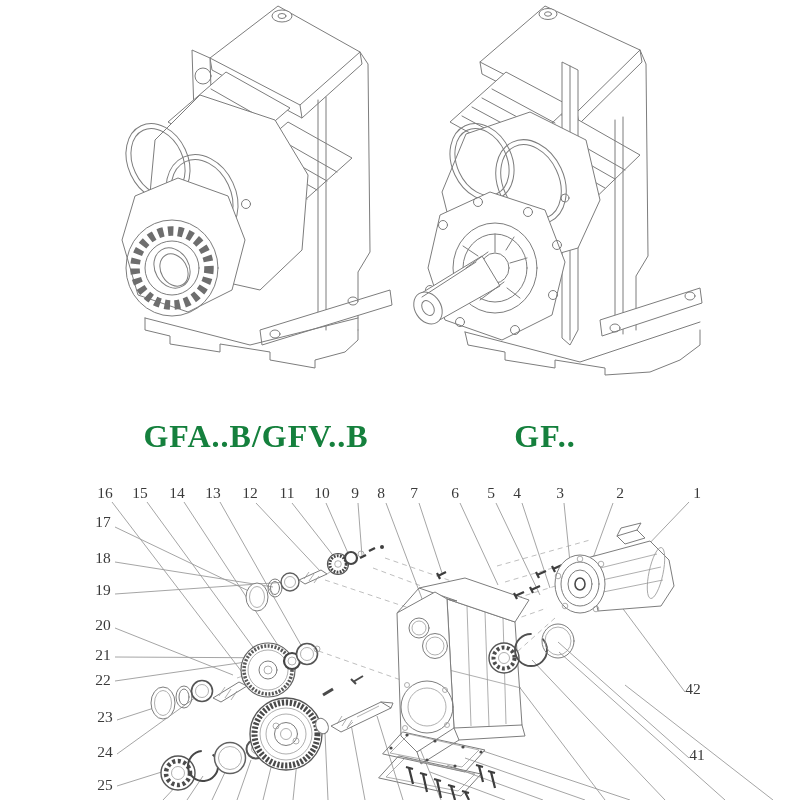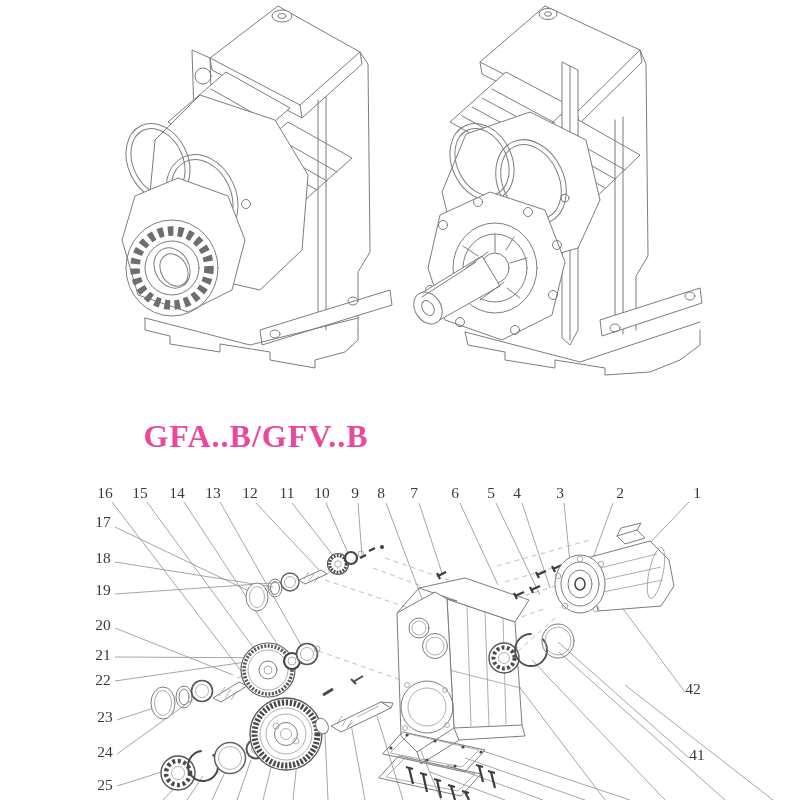--- a/index.html
+++ b/index.html
@@ -1,18 +1,18 @@
 <!DOCTYPE html>
 <html><head>
 <meta charset="utf-8">
 <style>
   html,body{margin:0;padding:0;background:#ffffff;}
   #page{position:relative;width:800px;height:800px;background:#ffffff;overflow:hidden;
         font-family:"Liberation Serif",serif;}
-  .model-label{position:absolute;top:418px;font-weight:bold;font-size:32px;color:#ec4899;
+  .model-label{position:absolute;top:418px;font-weight:bold;font-size:32px;color:#15803d;
         text-align:center;letter-spacing:1px;}
   #label-left{left:58px;width:396px;}
   #label-right{left:455px;width:180px;}
   svg{position:absolute;}
   #left-drawing{left:60px;top:0;}
   #right-drawing{left:410px;top:0;}
   #exploded{left:85px;top:470px;}
   .ln{fill:none;stroke:#7d7d7d;stroke-width:1;stroke-linejoin:round;stroke-linecap:round;}
   .fw{fill:#ffffff;stroke:#7d7d7d;stroke-width:1;stroke-linejoin:round;}
   .thin{fill:none;stroke:#9a9a9a;stroke-width:.8;}
@@ -126,20 +126,21 @@
 
       <path class="fw" d="M190,320 L290,288 L292,303 L192,336 Z"></path>
       <ellipse class="ln" cx="280" cy="296" rx="5" ry="4"></ellipse>
       <ellipse class="ln" cx="205" cy="328" rx="5" ry="4"></ellipse>
       <path class="ln" d="M55,332 L58,345 L95,352 L95,360 L145,368 L145,360 L195,368 L195,375 L240,372 L270,360 L290,345 L290,330"></path>
       <path class="ln" d="M55,332 L170,362 L290,322"></path>
     </g>
   </svg>
 
   <div class="model-label" id="label-left">GFA..B/GFV..B</div>
+  <div class="model-label" id="label-right">GF..</div>
 
   <svg id="exploded" width="715" height="330" viewBox="0 0 715 330">
 
     <g class="dash">
       <path d="M240,110 L330,140"></path>
         <path d="M225,178 L316,210"></path>
         <path d="M152,208 L224,184"></path>
       <path d="M300,88 L398,122"></path>
         <path d="M288,98 L390,136"></path>
       <path d="M412,96 L505,70"></path>

